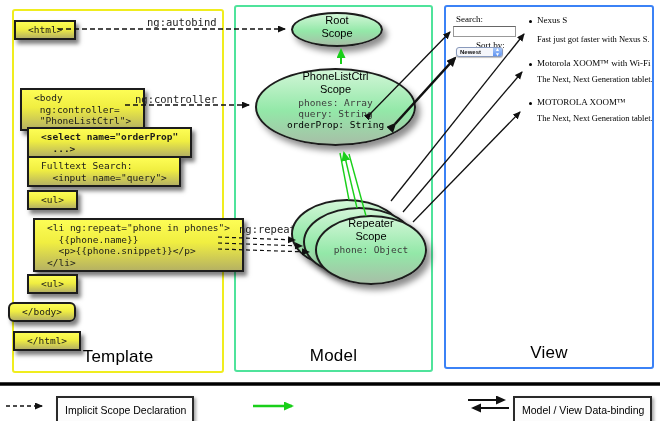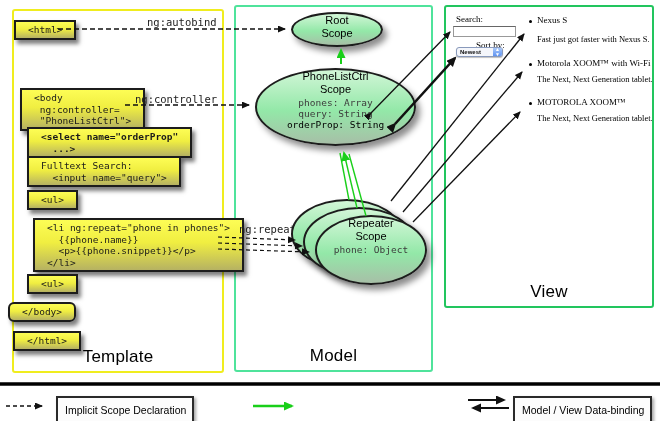--- a/index.html
+++ b/index.html
@@ -5,21 +5,21 @@
   * { margin:0; padding:0; box-sizing:border-box; }
   html,body { background:#fff; }
   #stage {
     position:relative; width:660px; height:421px; background:#fff;
     font-family:"Liberation Sans", sans-serif; overflow:hidden;
   }
   
   .col { position:absolute; border-radius:3px; background:transparent; }
   #col-template { left:12px; top:9px;  width:212px; height:364px; border:2px solid #f0ed1e; }
   #col-model    { left:234px; top:5px; width:199px; height:367px; border:2px solid #4fe39b; }
-  #col-view     { left:444px; top:5px; width:210px; height:303px; border:2px solid #22c55e; }
+  #col-view     { left:444px; top:5px; width:210px; height:364px; border:2px solid #3b82f6; }
   .col-label {
     position:absolute; bottom:4px; width:100%; text-align:center;
     font-size:17px; color:#000; letter-spacing:0.2px;
   }
   
   .codebox {
     position:absolute;
     font-family:"DejaVu Sans Mono", monospace;
     font-size:9.5px; line-height:11.5px; color:#1a1a1a;
     white-space:pre;

